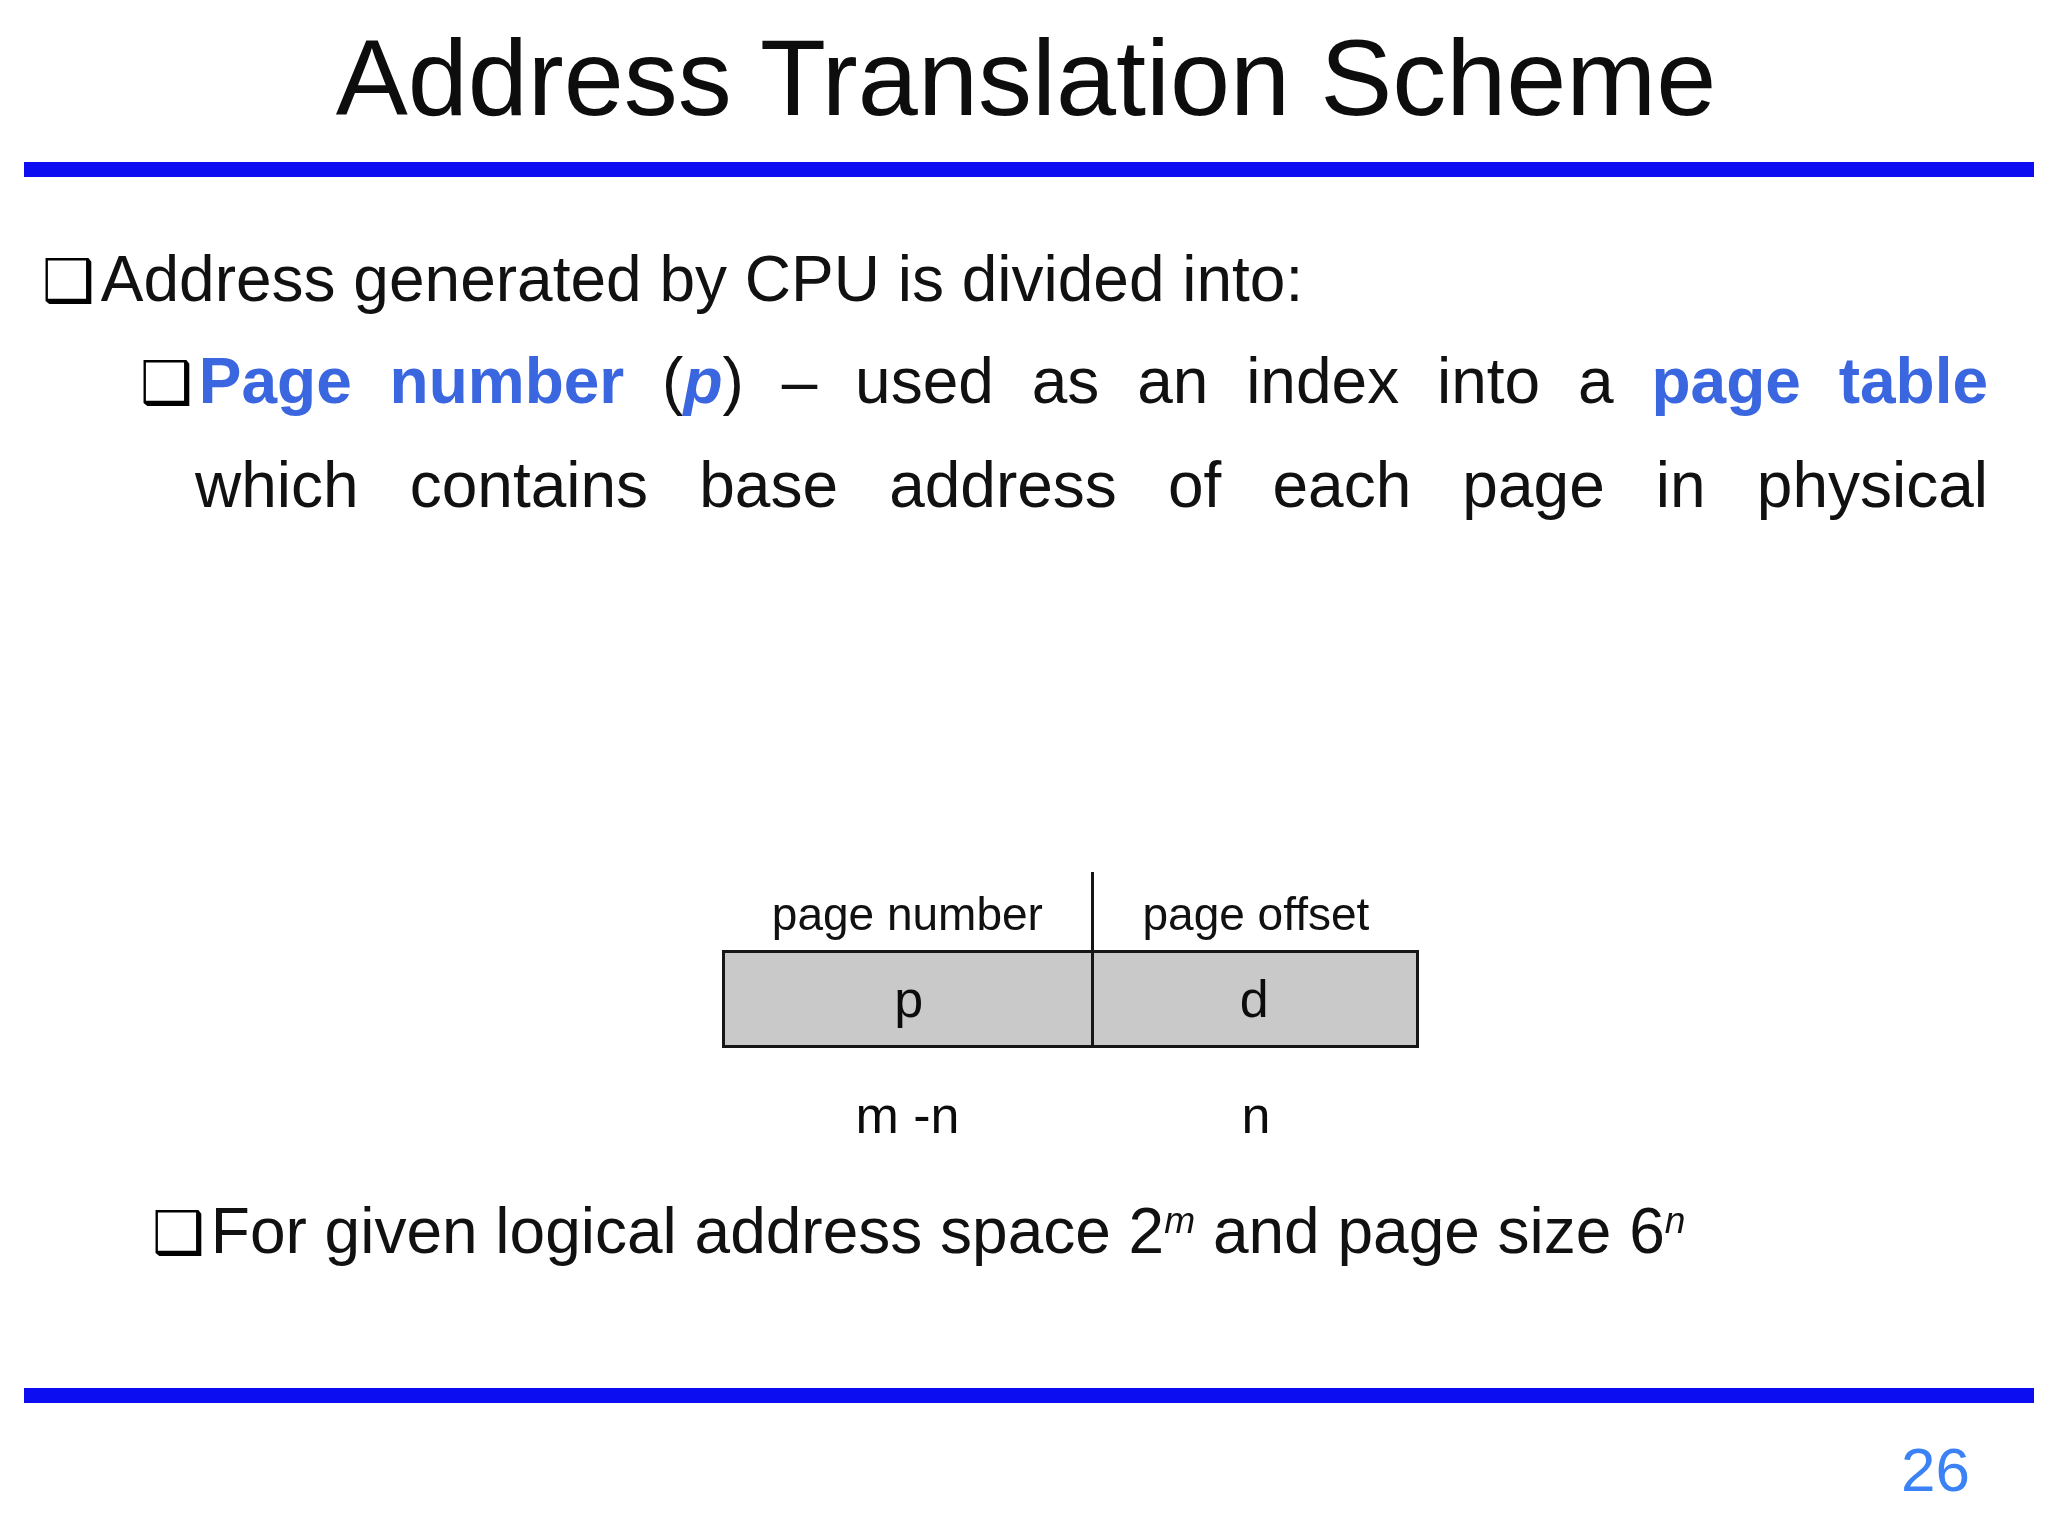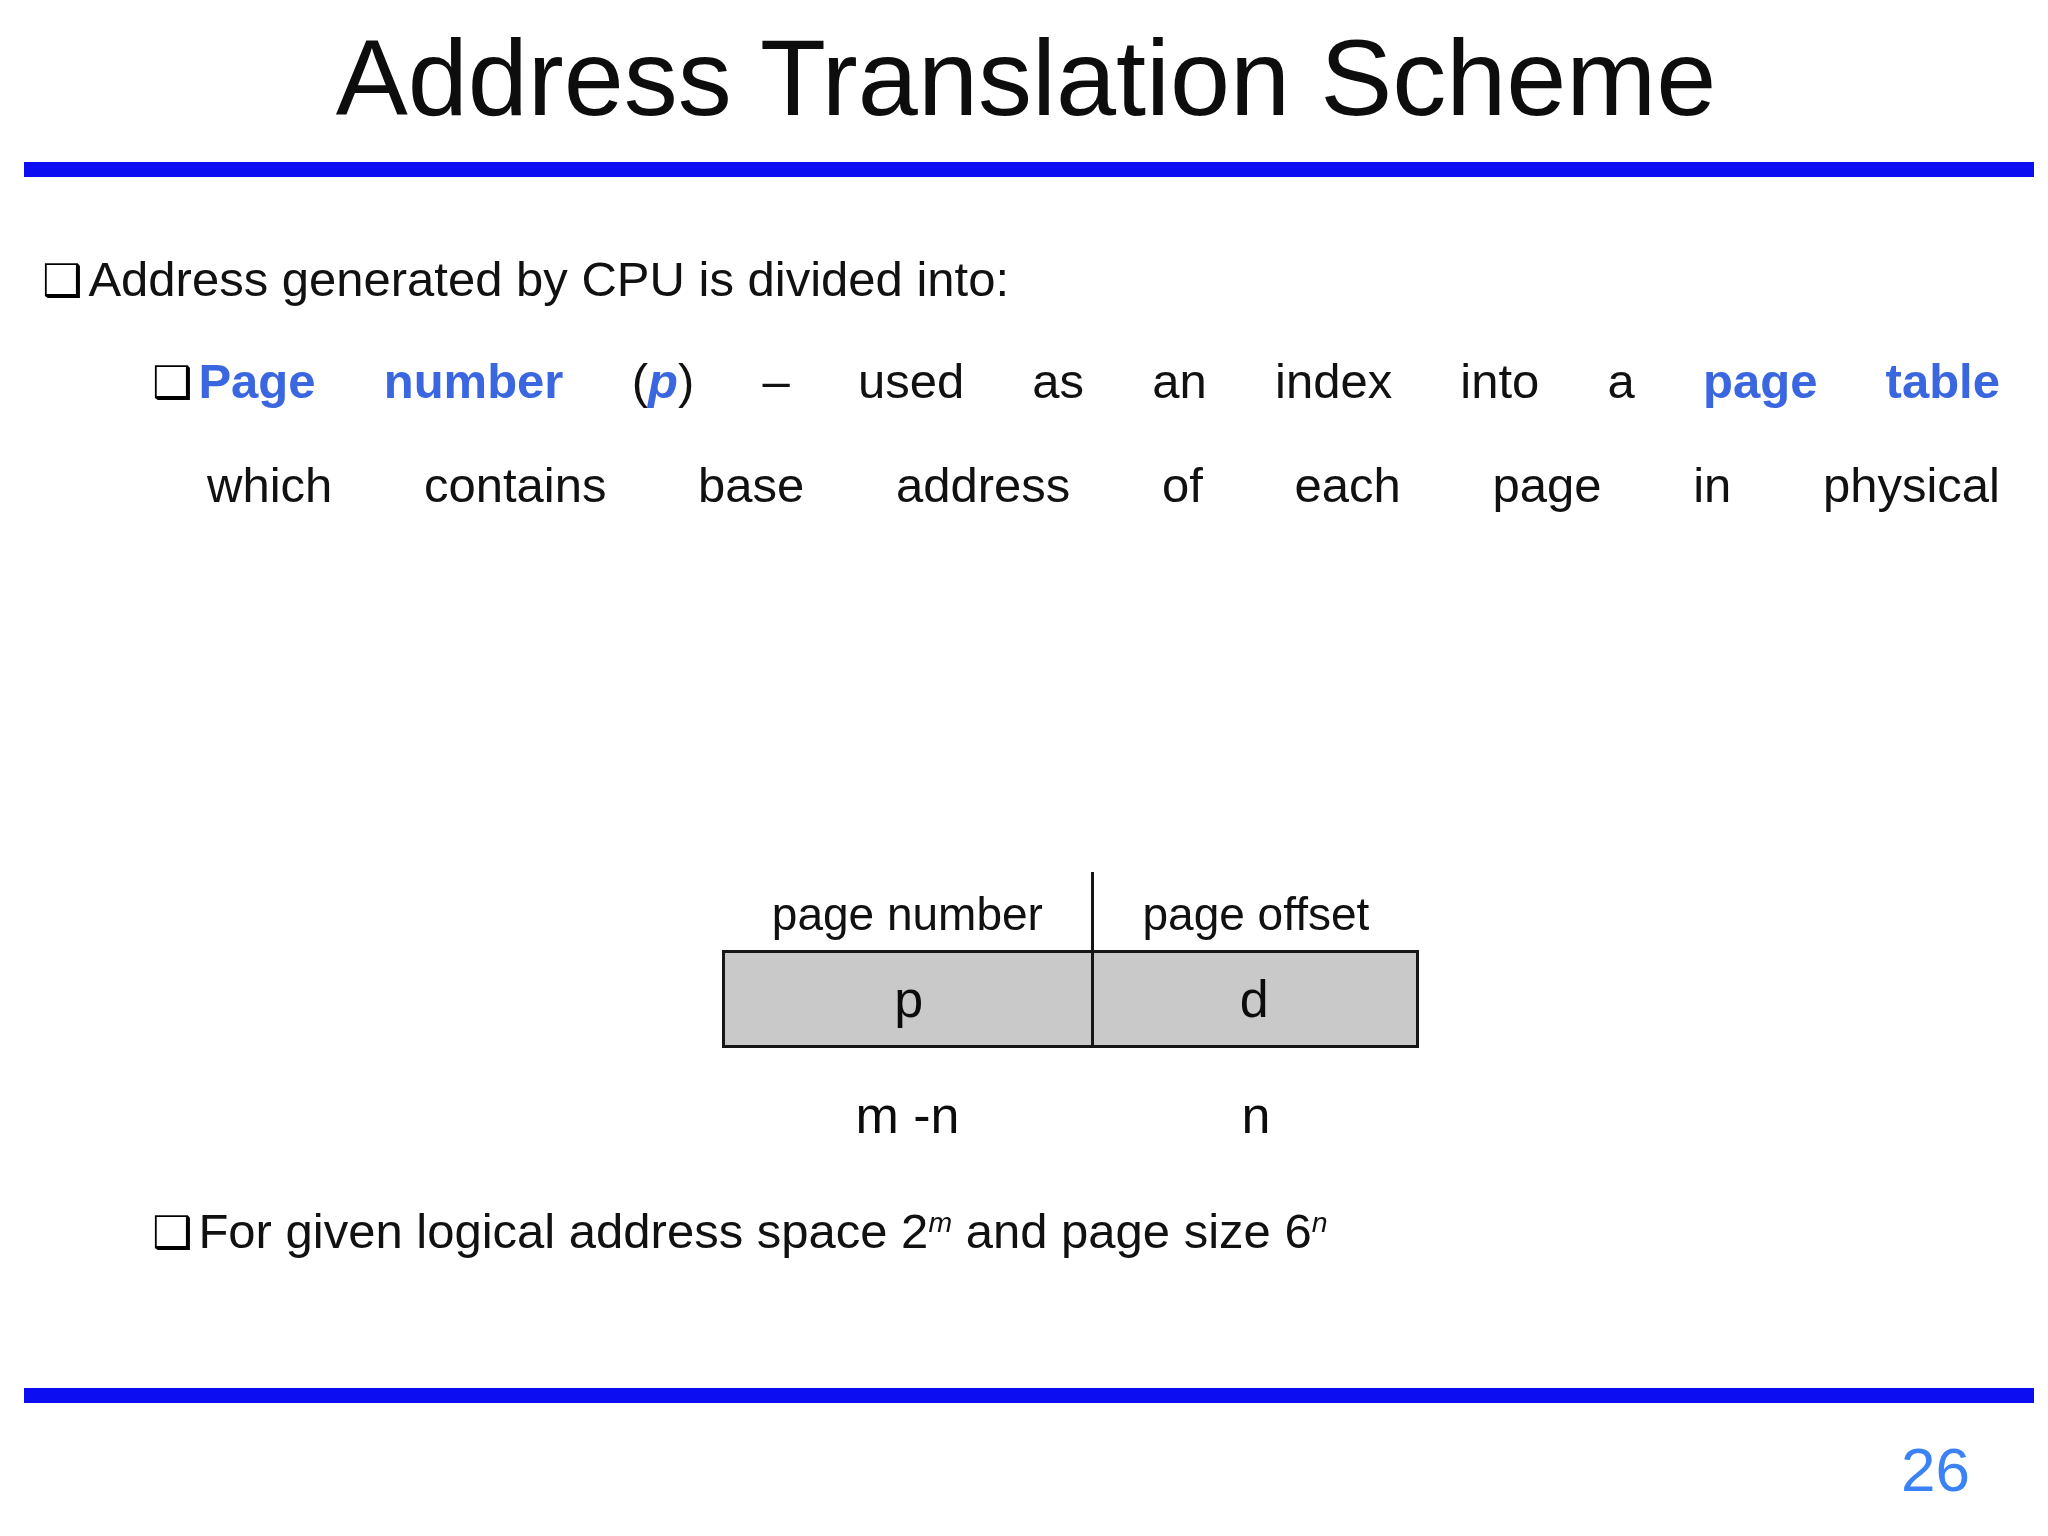--- a/index.html
+++ b/index.html
@@ -12,25 +12,25 @@
     position:absolute; top:10px; left:2px; width:100%;
     text-align:center; font-size:108px; line-height:1.25; color:#0d0d0d;
     white-space:nowrap;
   }
   .rule { position:absolute; left:24px; width:2010px; height:15px; background:#0d0df2; }
   .rule-top { top:162px; }
   .rule-bottom { top:1388px; }
 
   .para { position:absolute; }
   .p-intro { left:42px;  top:228px;  width:1900px; }
-  .p-sub1  { left:152px; top:330px;  width:1848px; }
+  .p-sub1  { left:140px; top:330px;  width:1848px; }
   .p-sub2  { left:152px; top:640px;  width:1848px; }
   .p-given { left:152px; top:1180px; width:1848px; }
 
-  .line { font-size:49px; line-height:103px; white-space:normal; }
+  .line { font-size:64px; line-height:103px; white-space:normal; }
   .line.just { text-align:justify; text-align-last:justify; }
   .line.cont { padding-left:55px; }
 
   .bullet { font-size:0.92em; margin-right:6px; color:#000; }
   .s-plain { color:#111111; }
   .s-accent { color:#3a66e0; font-weight:bold; }
   .s-accent-italic { color:#3a66e0; font-weight:bold; font-style:italic; }
   .s-sup { font-size:58%; position:relative; top:-0.55em; font-style:italic; }
 
   

